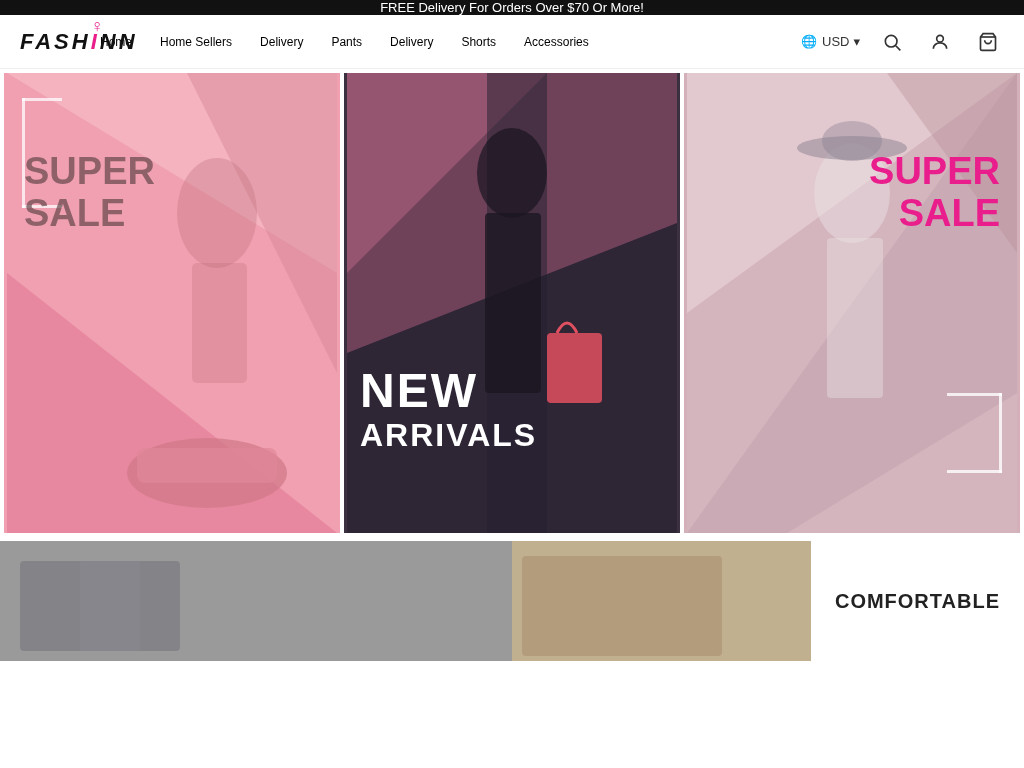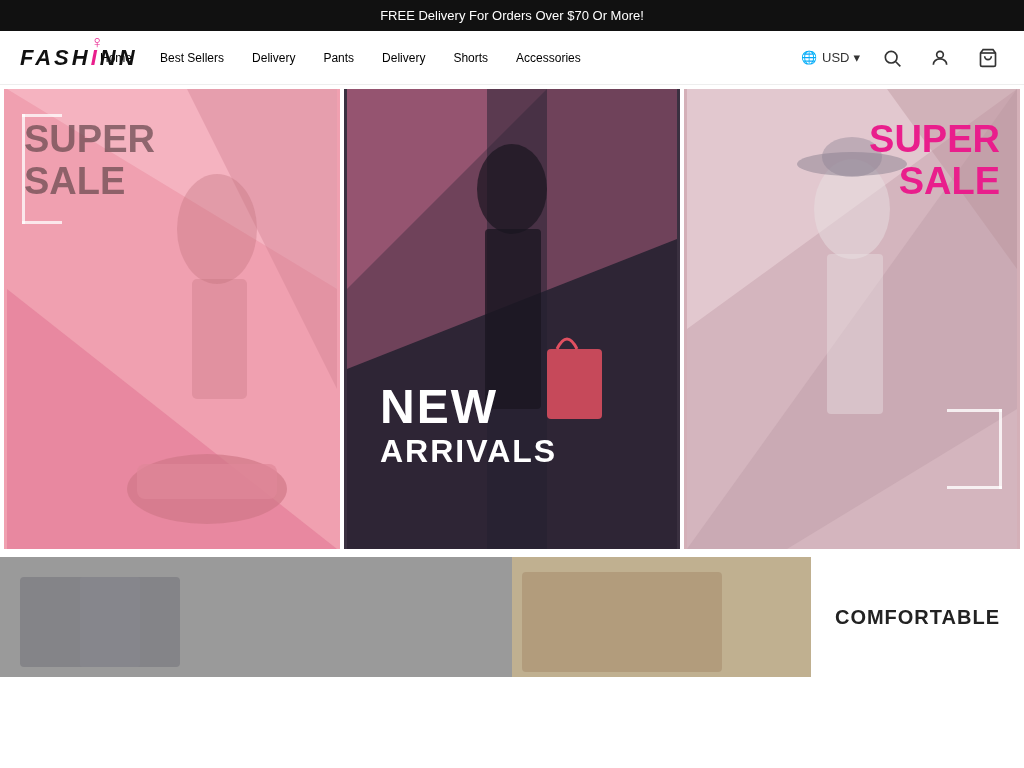--- a/index.html
+++ b/index.html
@@ -4,21 +4,21 @@
   <style>
     * { margin: 0; padding: 0; box-sizing: border-box; }
     body { font-family: Arial, sans-serif; width: 1024px; overflow-x: hidden; background: #fff; }
 
     
     .announcement-bar {
       background: #111;
       color: #fff;
       text-align: center;
       font-size: 13px;
-      padding: 8px 0;
+      padding: 0 0;
     }
 
     
     .header {
       display: flex;
       align-items: center;
       padding: 0 20px;
       height: 54px;
       border-bottom: 1px solid #eee;
       background: #fff;
@@ -86,31 +86,32 @@
 
     
     .panel-3 { background: #d4b0b8; }
 
     .panel-label {
       position: absolute;
       color: #fff;
       font-weight: 700;
       text-transform: uppercase;
       z-index: 10;
+      margin-top: 48px;
     }
     .panel-label.super-sale-left {
       top: 30px;
       left: 20px;
       font-size: 36px;
       line-height: 1.1;
       color: rgba(255,255,255,0.85);
     }
     .panel-label.new-arrivals {
       bottom: 80px;
-      left: 36px;
+      left: 16px;
       font-size: 42px;
       line-height: 1.1;
       color: #fff;
       letter-spacing: 1px;
     }
     .panel-label.super-sale-right {
       top: 30px;
       right: 20px;
       font-size: 36px;
       line-height: 1.1;
@@ -199,21 +200,21 @@
 </div>
 
 <header class="header">
   <div class="logo-wrapper">
     <span class="logo-word">FASH<span style="color:#e91e8c">i</span>NN</span>
     <span class="logo-pink-figure">♀</span>
   </div>
 
   <nav class="nav">
     <a class="nav-item">Home</a>
-    <a class="nav-item">Best Sellers</a>
+    <a class="nav-item">Home Sellers</a>
     <a class="nav-item">Delivery</a>
     <a class="nav-item">Pants</a>
     <a class="nav-item">Delivery</a>
     <a class="nav-item">Shorts</a>
     <a class="nav-item">Accessories</a>
   </nav>
 
   <div class="header-actions">
     <div class="currency-selector">
       <span>🌐</span>

